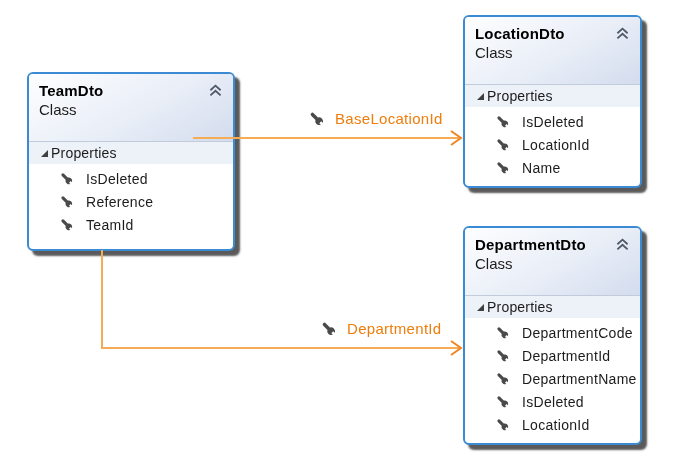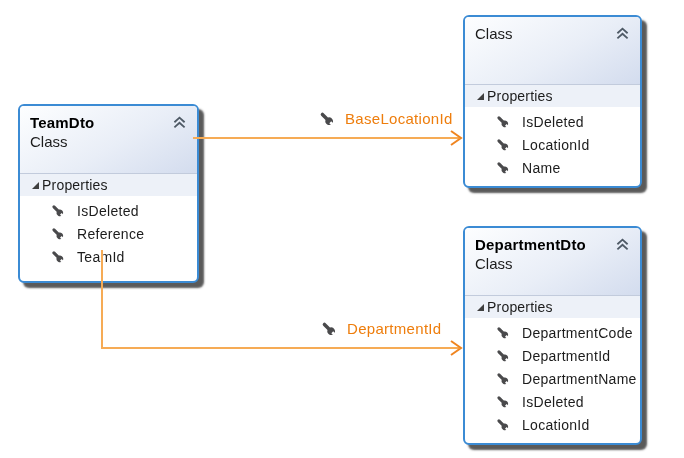--- a/index.html
+++ b/index.html
@@ -27,21 +27,21 @@
   .class-box{
     position:absolute;
     box-sizing:border-box;
     border:2px solid var(--box-border);
     border-radius:6px;
     background:var(--items-bg);
     box-shadow:5px 5px 2px var(--shadow);
     z-index:2;
     overflow:hidden;
   }
-  .box-team{left:18px;top:72px;width:181px;height:179px;margin-top:32px;}
+  .box-team{left:27px;top:72px;width:208px;height:179px;}
   .box-location{left:463px;top:15px;width:179px;height:173px;}
   .box-department{left:463px;top:226px;width:179px;height:219px;}
 
   .box-header{
     position:relative;
     box-sizing:border-box;
     height:68px;
     padding:7px 10px 0 10px;
     background:linear-gradient(150deg,var(--header-grad-start) 0%,var(--header-grad-mid) 55%,var(--header-grad-end) 100%);
     border-bottom:1px solid #c2cbdc;
@@ -122,21 +122,21 @@
     z-index:4;
     height:22px;
   }
   .conn-label .wrench{width:17px;height:17px;}
   .conn-label-text{
     font-size:15px;
     color:var(--connector-label-text);
     letter-spacing:.3px;
     white-space:nowrap;
   }
-  .label-baselocation{left:318px;top:107px;}
+  .label-baselocation{left:308px;top:107px;}
   .label-department{left:320px;top:317px;}
 </style>
 </head>
 <body>
 
 <svg width="0" height="0" style="position:absolute" aria-hidden="true">
   <defs>
     <g id="wrench-sym">
       <g transform="rotate(135 8 8)">
         <path fill="currentColor" d="M8 .9a3.6 3.6 0 0 0-1.65 6.79V13.4a1.65 1.65 0 0 0 3.3 0V7.69A3.6 3.6 0 0 0 8 .9z"></path>
@@ -189,20 +189,21 @@
               <use href="#wrench-sym"></use>
             </svg>
           </span>
         <span class="item-label">TeamId</span>
       </div>
     </div>
   </div>
 
   <div class="class-box box-location">
     <div class="box-header">
+      <div class="box-title">LocationDto</div>
       <div class="box-stereotype">Class</div>
       <span class="collapse-icon">
         <svg viewBox="0 0 16 16">
             <use href="#chevron-sym"></use>
           </svg>
       </span>
     </div>
     <div class="section-row">
       <span class="expander"></span>
       <span class="section-label">Properties</span>

